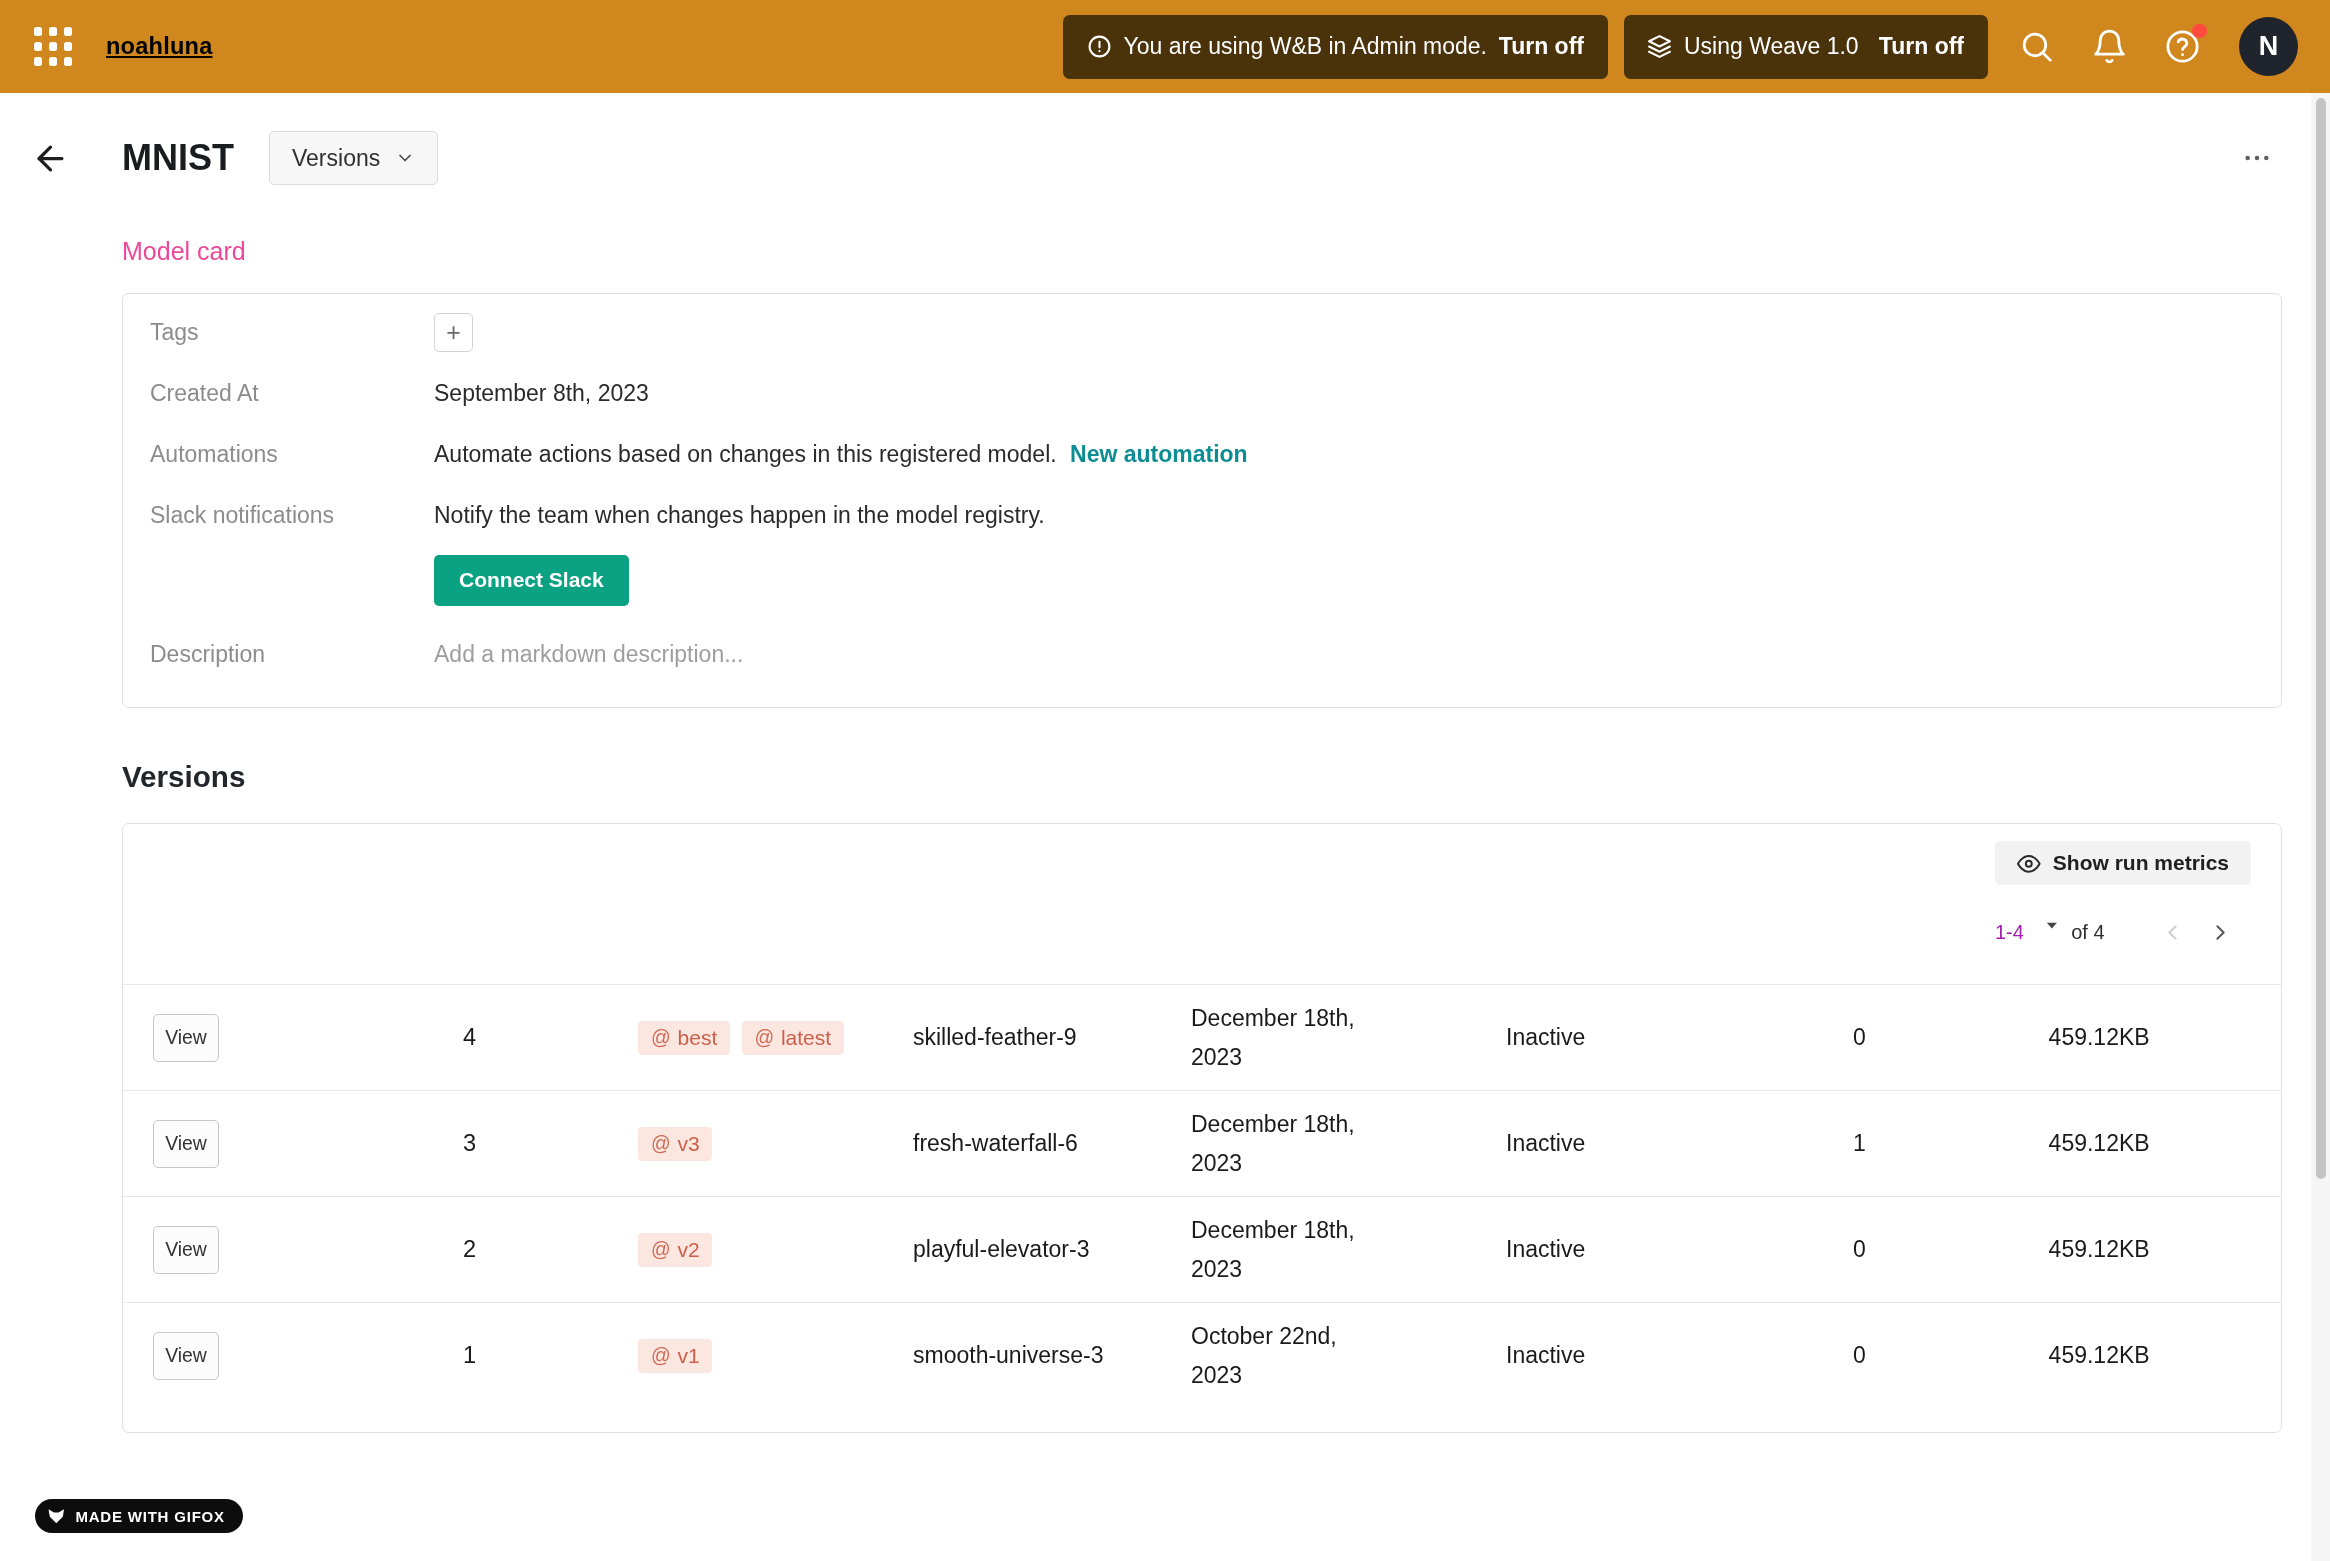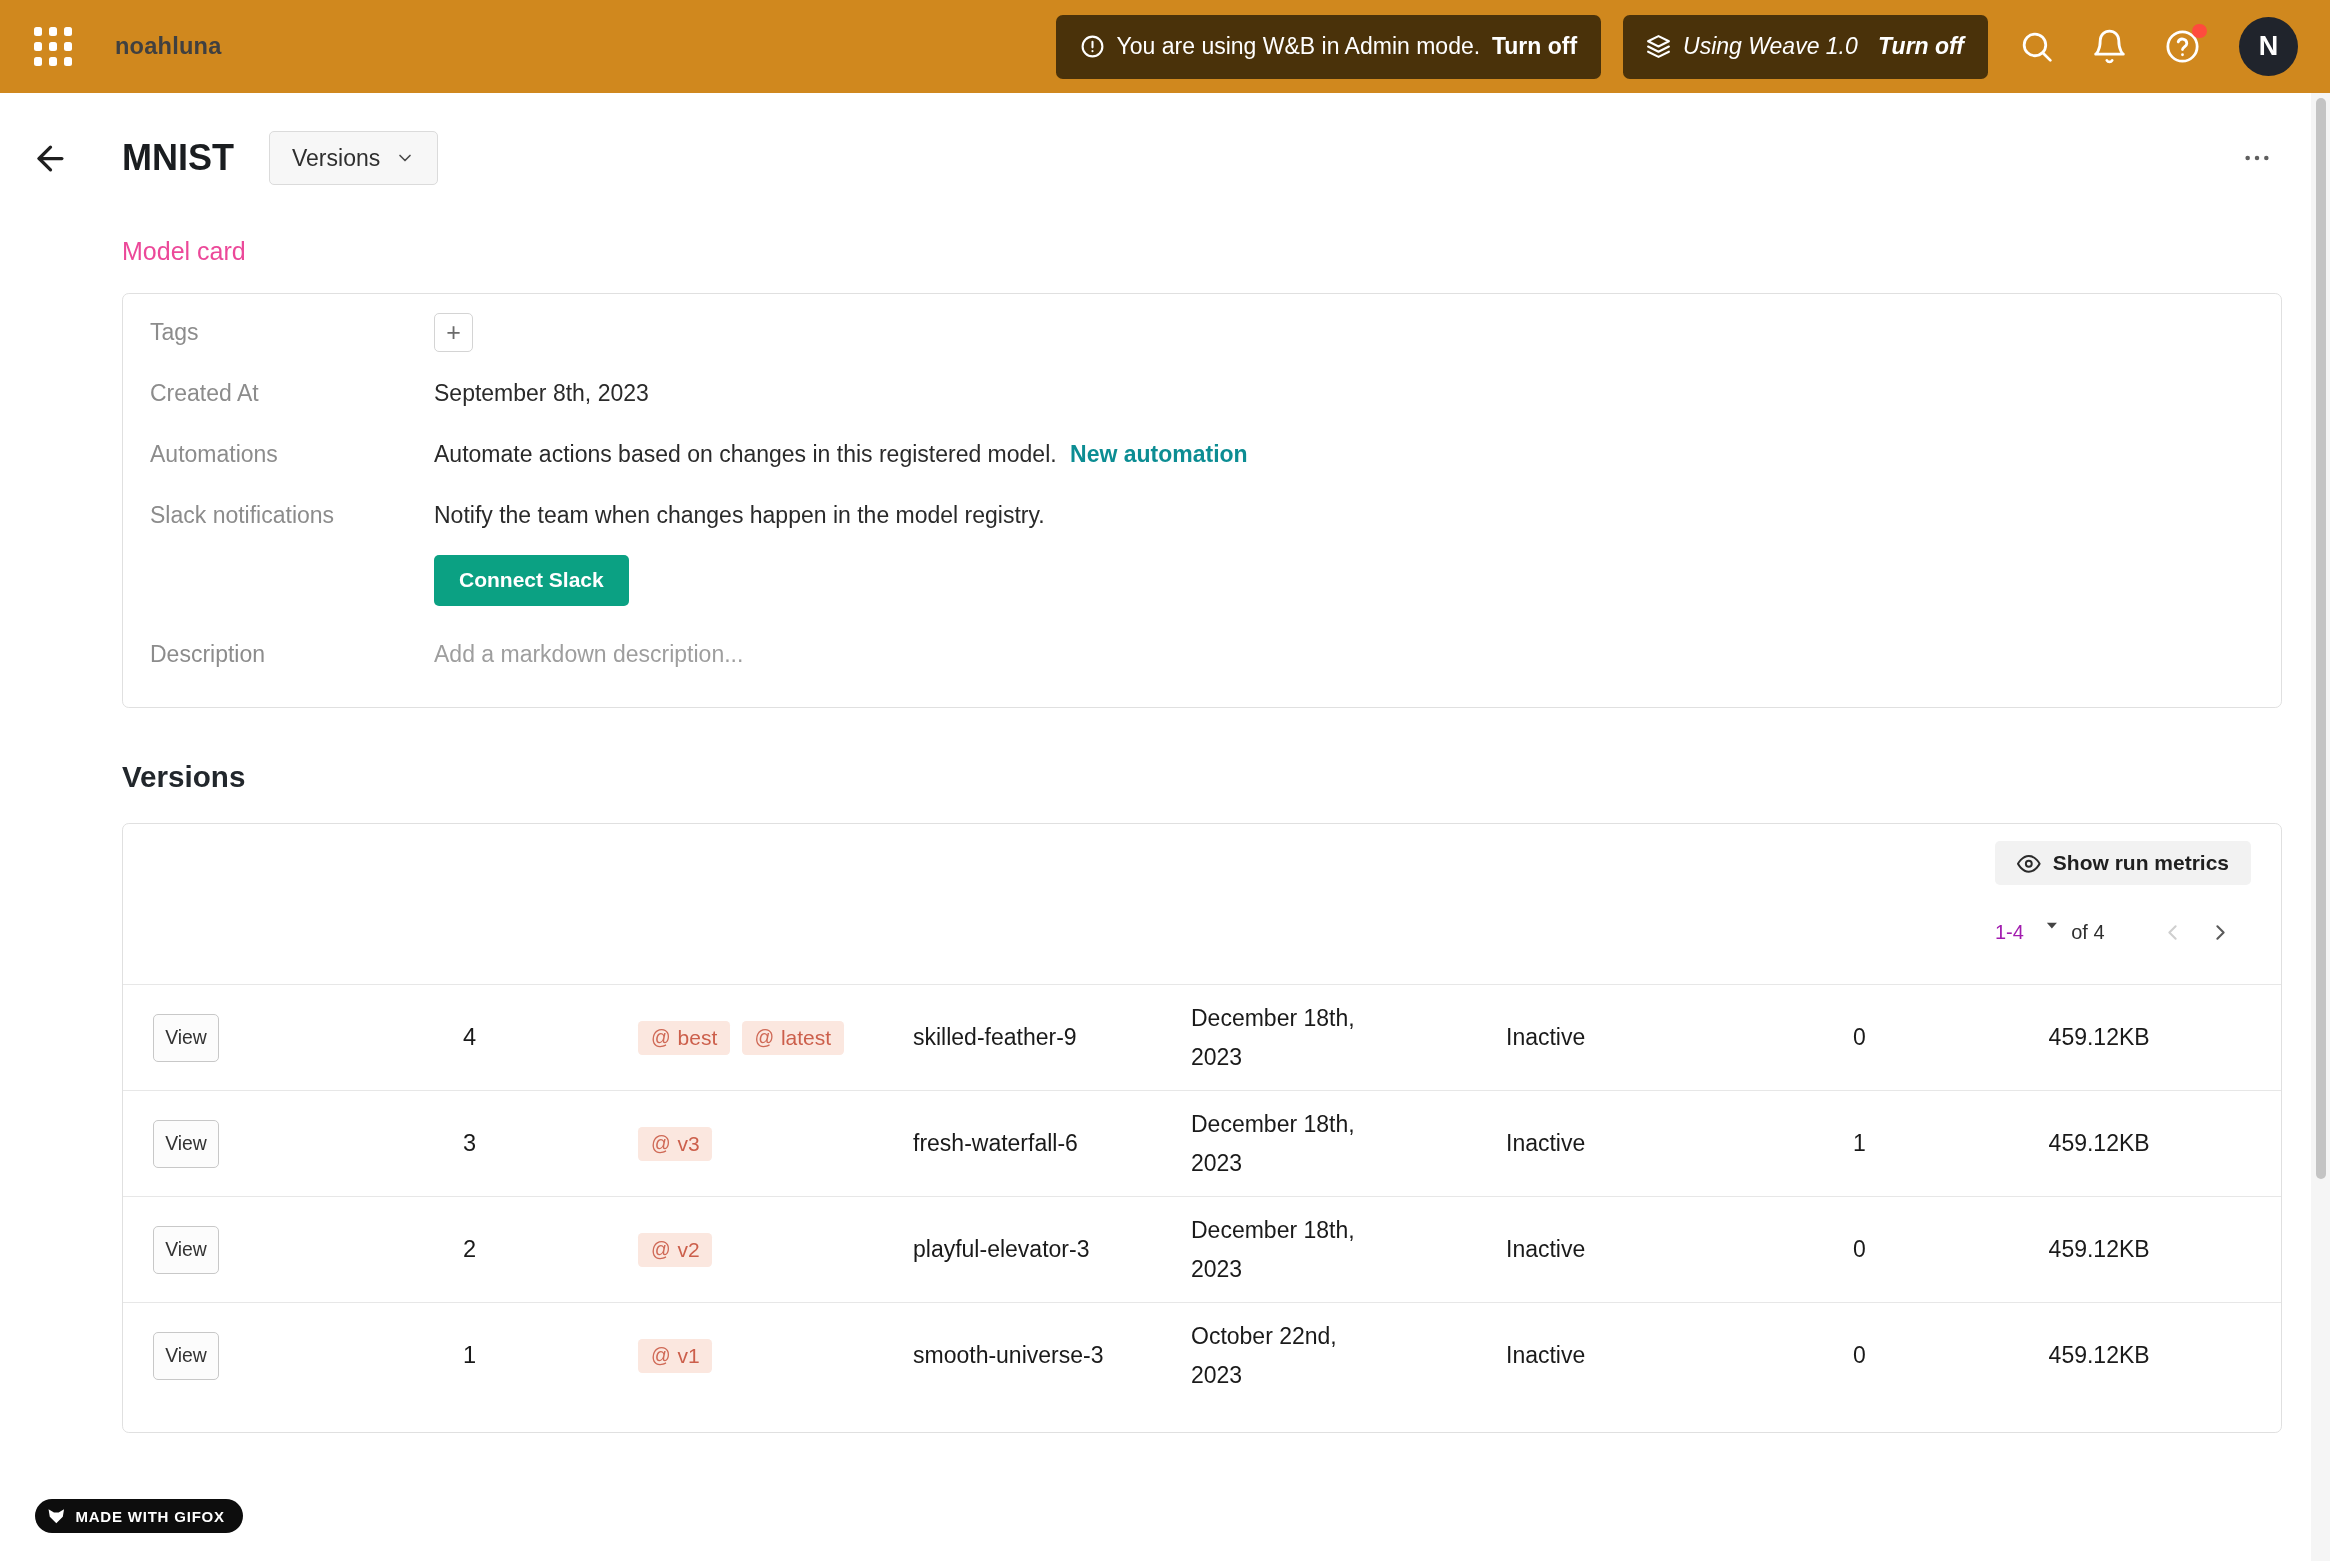--- a/index.html
+++ b/index.html
@@ -6,26 +6,26 @@
   html,body { width:2330px; height:1562px; overflow:hidden; background:#fff;
     font-family:"Liberation Sans","DejaVu Sans",sans-serif; color:#1a1a1a; }
 
   
   .app-header { position:absolute; top:0; left:0; width:2330px; height:93px;
     background:#D0881E; display:flex; align-items:center; padding:0 32px; z-index:10; }
   .grid-icon { width:42px; height:42px; display:grid; grid-template-columns:repeat(3,8.4px);
     grid-template-rows:repeat(3,8.4px); gap:6.8px; align-content:center; justify-content:center;
     background:none; border:none; cursor:pointer; }
   .grid-icon i { background:#fff; border-radius:2.5px; }
-  .brand { color:#404040; font-size:23.6px; font-weight:700; margin-left:41px; letter-spacing:0.2px; cursor:pointer; }
+  .brand { color:#000000; font-size:23.6px; font-weight:700; margin-left:32px; letter-spacing:0.2px; cursor:pointer;text-decoration:underline; }
   .hspacer { flex:1; }
   .header-pill { height:64px; background:rgba(22,17,3,.72); border-radius:6.8px; display:flex;
     align-items:center; padding:0 23.6px; color:#fff; font-size:23px; gap:11.8px; white-space:nowrap; }
   .header-pill .action { font-weight:700; cursor:pointer; }
-  .weave-pill { margin-left:22px;font-style:italic; }
+  .weave-pill { margin-left:16px; }
   .weave-pill .action { margin-left:8.4px; }
   .hicons { display:flex; align-items:center; margin-left:29px; gap:34px; }
   .icon-btn { width:39px; height:39px; display:grid; place-items:center; background:none;
     border:none; color:#fff; cursor:pointer; position:relative; }
   .notif-dot { position:absolute; top:-3.4px; right:-5px; width:14.4px; height:14.4px;
     border-radius:50%; background:#FF4B3E; }
   .avatar { width:59px; height:59px; border-radius:50%; background:#20242C; color:#fff;
     display:grid; place-items:center; font-size:27px; font-weight:600; cursor:pointer; margin-left:3.4px; }
 
   

